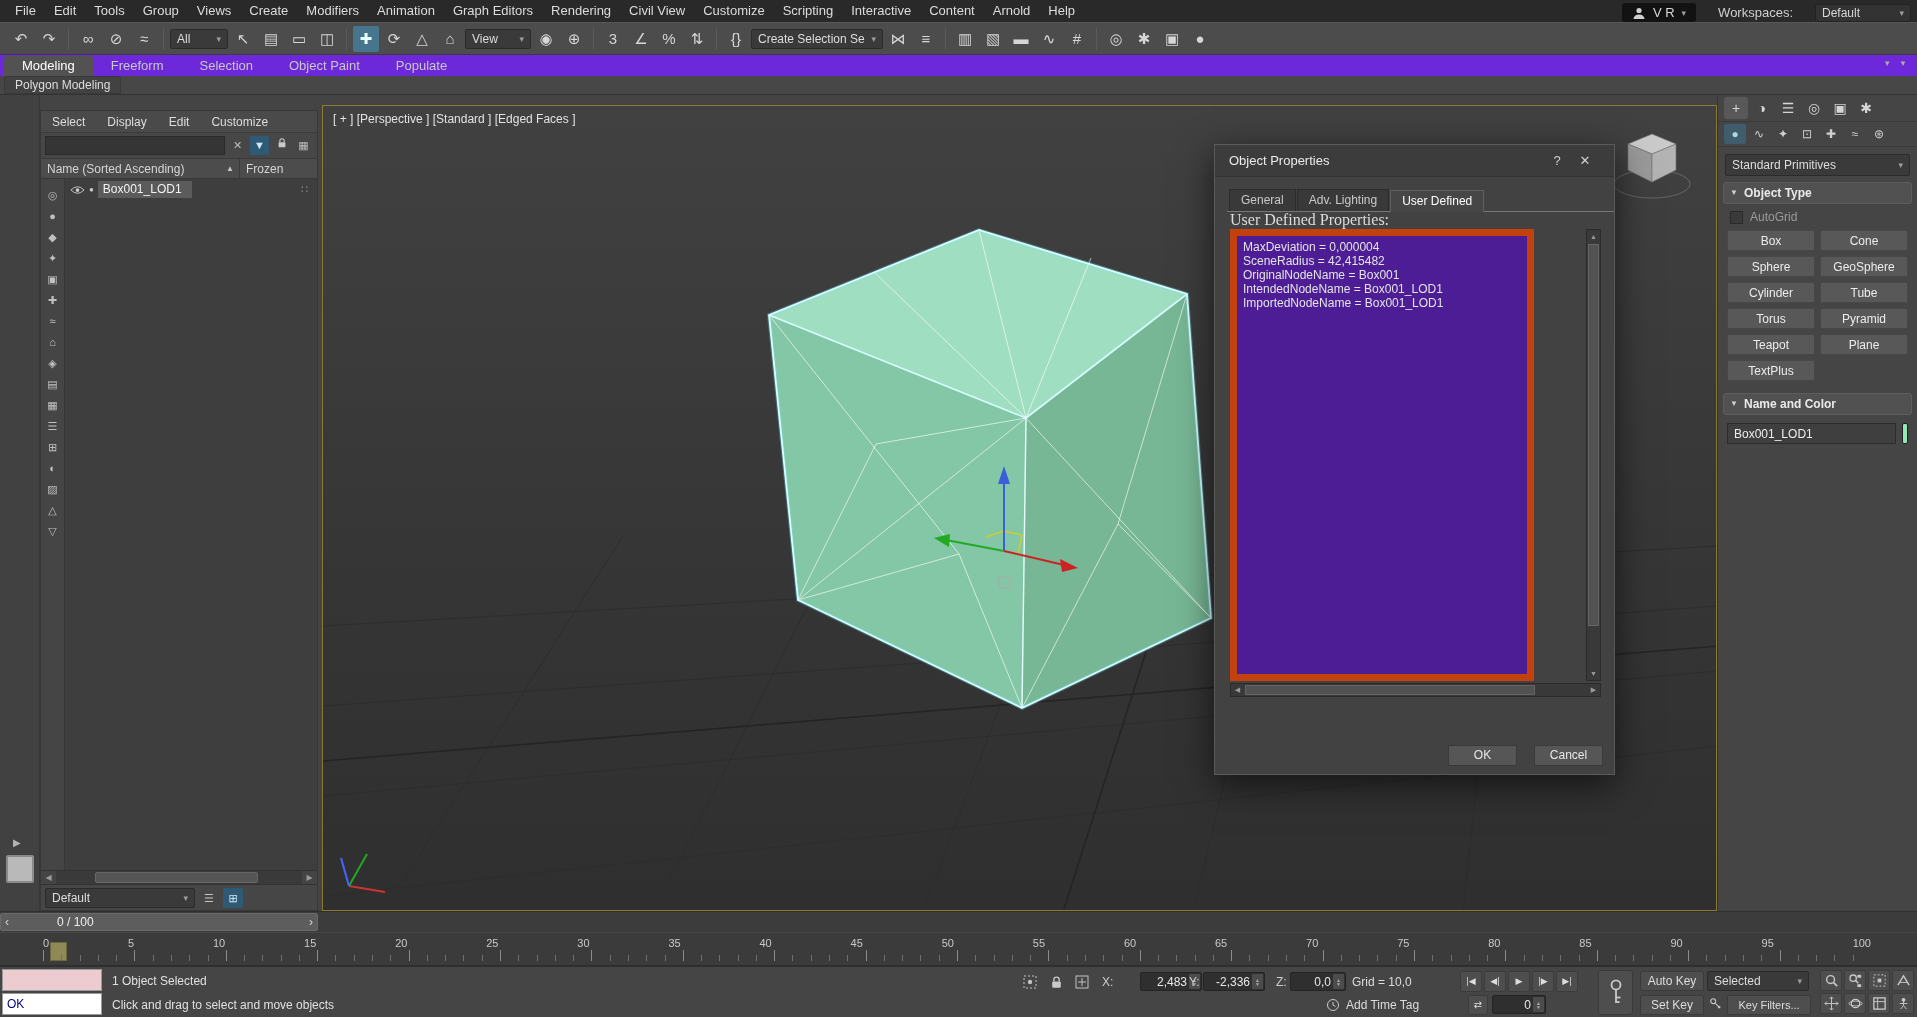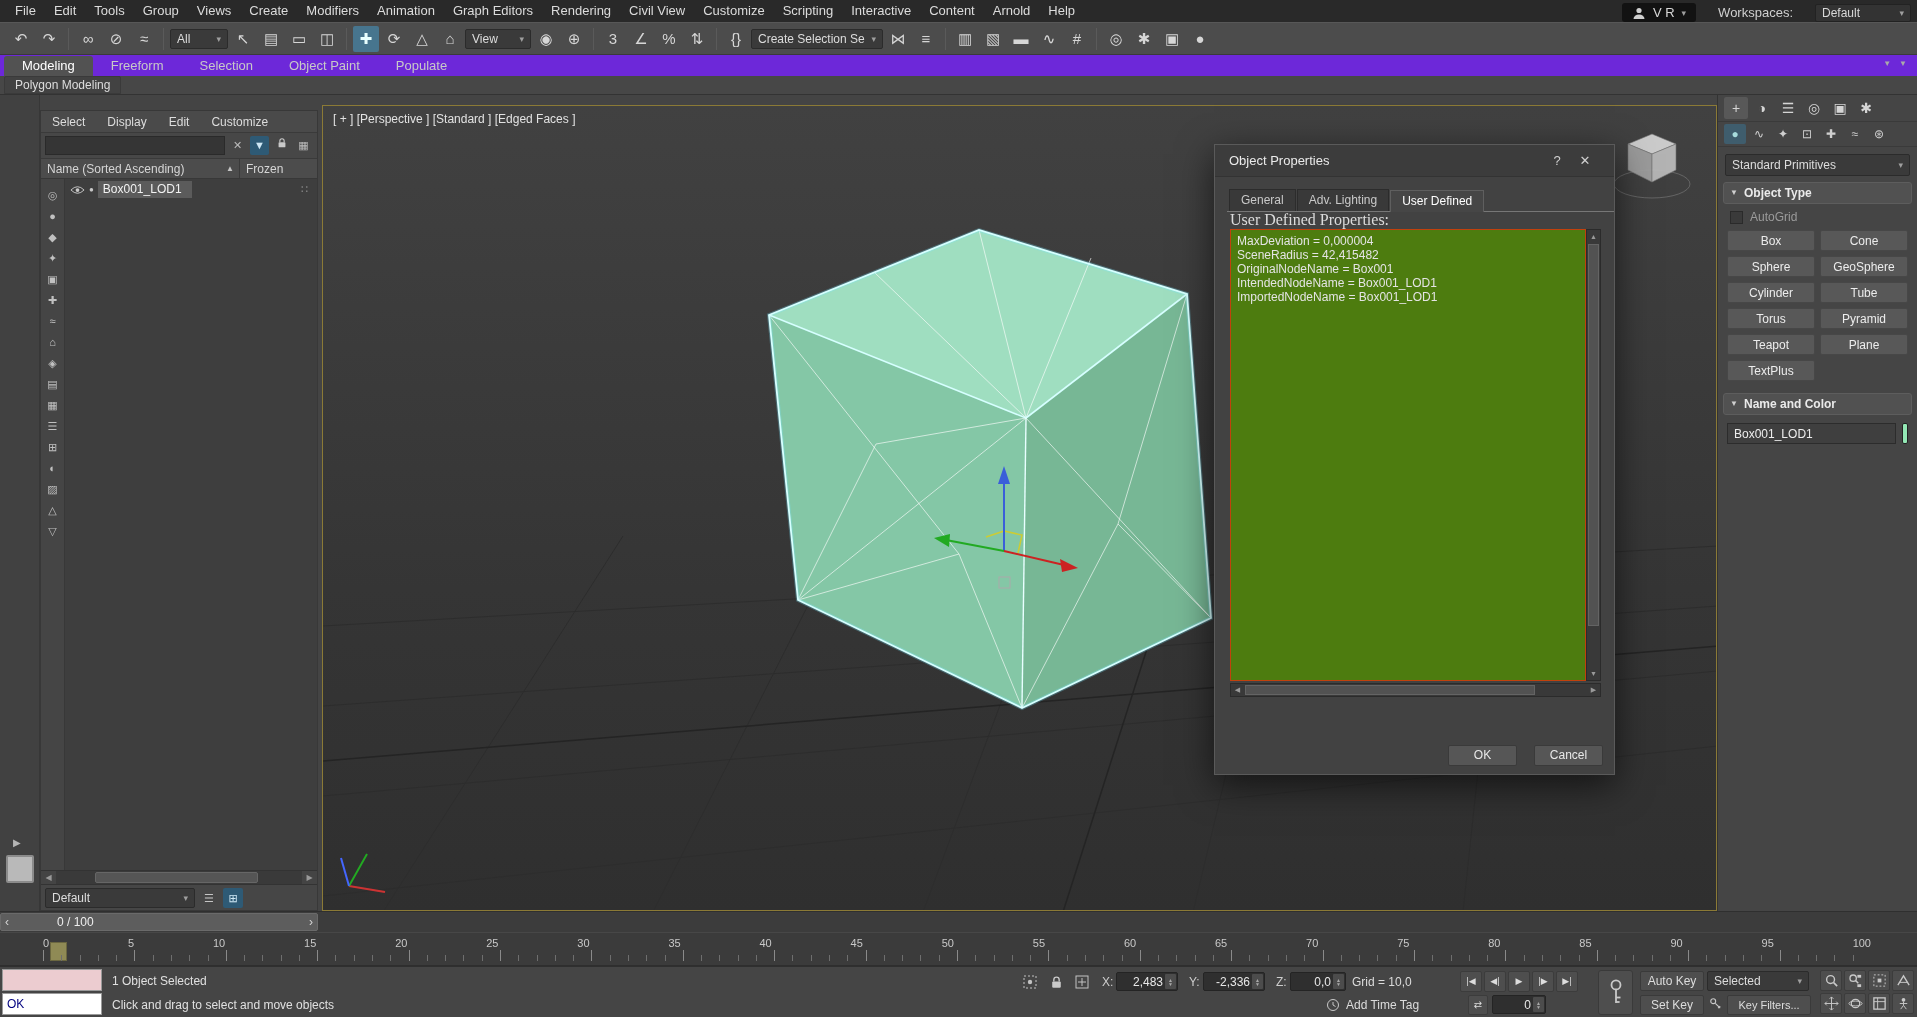--- a/index.html
+++ b/index.html
@@ -90,22 +90,22 @@
     border:1px solid #5a5a5a; box-shadow:0 10px 34px rgba(0,0,0,.6); z-index:10; }
   #dtitle { height:32px; background:#3c3c3c; border-bottom:1px solid #333; display:flex; align-items:center; padding:0 14px; }
   #dtitle .ttl { font-size:13px; color:#eaeaea; }
   #dtitle .dhelp { margin-left:auto; width:26px; text-align:center; font-size:13px; color:#cfcfcf; }
   #dtitle .dclose { width:30px; text-align:center; font-size:13px; color:#cfcfcf; }
   #dtabs { display:flex; margin:12px 0 0 12px; border-bottom:1px solid #777; padding-left:2px; }
   .dtab { padding:3px 11px; font-size:12px; color:#c9c9c9; background:#393939; border:1px solid #2c2c2c;
     border-bottom:none; margin-right:1px; }
   .dtab.active { background:#464646; color:#fff; border-color:#5f5f5f; position:relative; top:1px; padding-bottom:4px; }
   #dseclabel { position:absolute; left:15px; top:66px; font-size:16px; color:#dcdcdc;font-family:Liberation Serif, serif; }
-  #dtextbox { position:absolute; left:15px; top:84px; width:356px; height:452px; background:#4d7c0f;
-    border:1px solid #c2410c; padding:4px 6px; }
+  #dtextbox { position:absolute; left:15px; top:84px; width:304px; height:452px; background:#4c1d95;
+    border:7px solid #c2410c; padding:4px 6px; }
   .propline { font-size:12px; color:#e4e4e4; line-height:14px; white-space:pre; }
   #dvscroll { position:absolute; left:371px; top:84px; width:15px; height:452px; background:#393939; border:1px solid #2b2b2b; }
   #dvscroll .sarr { position:absolute; left:0; right:0; height:13px; text-align:center; font-size:7px; color:#9a9a9a; line-height:13px; }
   #dvscroll .up { top:0; } #dvscroll .dn { bottom:0; }
   #dvscroll .vthumb { position:absolute; left:1px; right:1px; top:14px; height:382px; background:#525252; border:1px solid #646464; }
   #dhscroll { position:absolute; left:15px; top:538px; width:371px; height:14px; background:#393939; border:1px solid #2b2b2b; }
   #dhscroll .sarr { position:absolute; top:0; bottom:0; width:13px; text-align:center; font-size:7px; color:#9a9a9a; line-height:12px; }
   #dhscroll .lf { left:0; } #dhscroll .rt { right:0; }
   #dhscroll .hthumb { position:absolute; top:1px; bottom:1px; left:14px; width:290px; background:#525252; border:1px solid #646464; }
   .dbtn { position:absolute; top:600px; width:69px; height:21px; background:#565656; border:1px solid #3a3a3a;
@@ -602,21 +602,21 @@
       </svg>
   </span>
   <span class="sbicon" style="left:1072px;top:5px">
     <svg width="16" height="16" viewBox="0 0 16 16">
         <rect x="2" y="2" width="12" height="12" fill="none" stroke="#c3c3c3"></rect>
         <path d="M8 4 V12 M4 8 H12" stroke="#c3c3c3"></path>
       </svg>
   </span>
 
   <span class="flabel" style="left:1102px">X:</span>
-  <span class="numfield" style="left:1116px;width:62px">
+  <span class="numfield" style="left:1140px;width:62px">
     <span>2,483</span>
     <span class="spin">▲<br>▼</span>
   </span>
   <span class="flabel" style="left:1189px">Y:</span>
   <span class="numfield" style="left:1203px;width:62px">
     <span>-2,336</span>
     <span class="spin">▲<br>▼</span>
   </span>
   <span class="flabel" style="left:1276px">Z:</span>
   <span class="numfield" style="left:1290px;width:56px">

